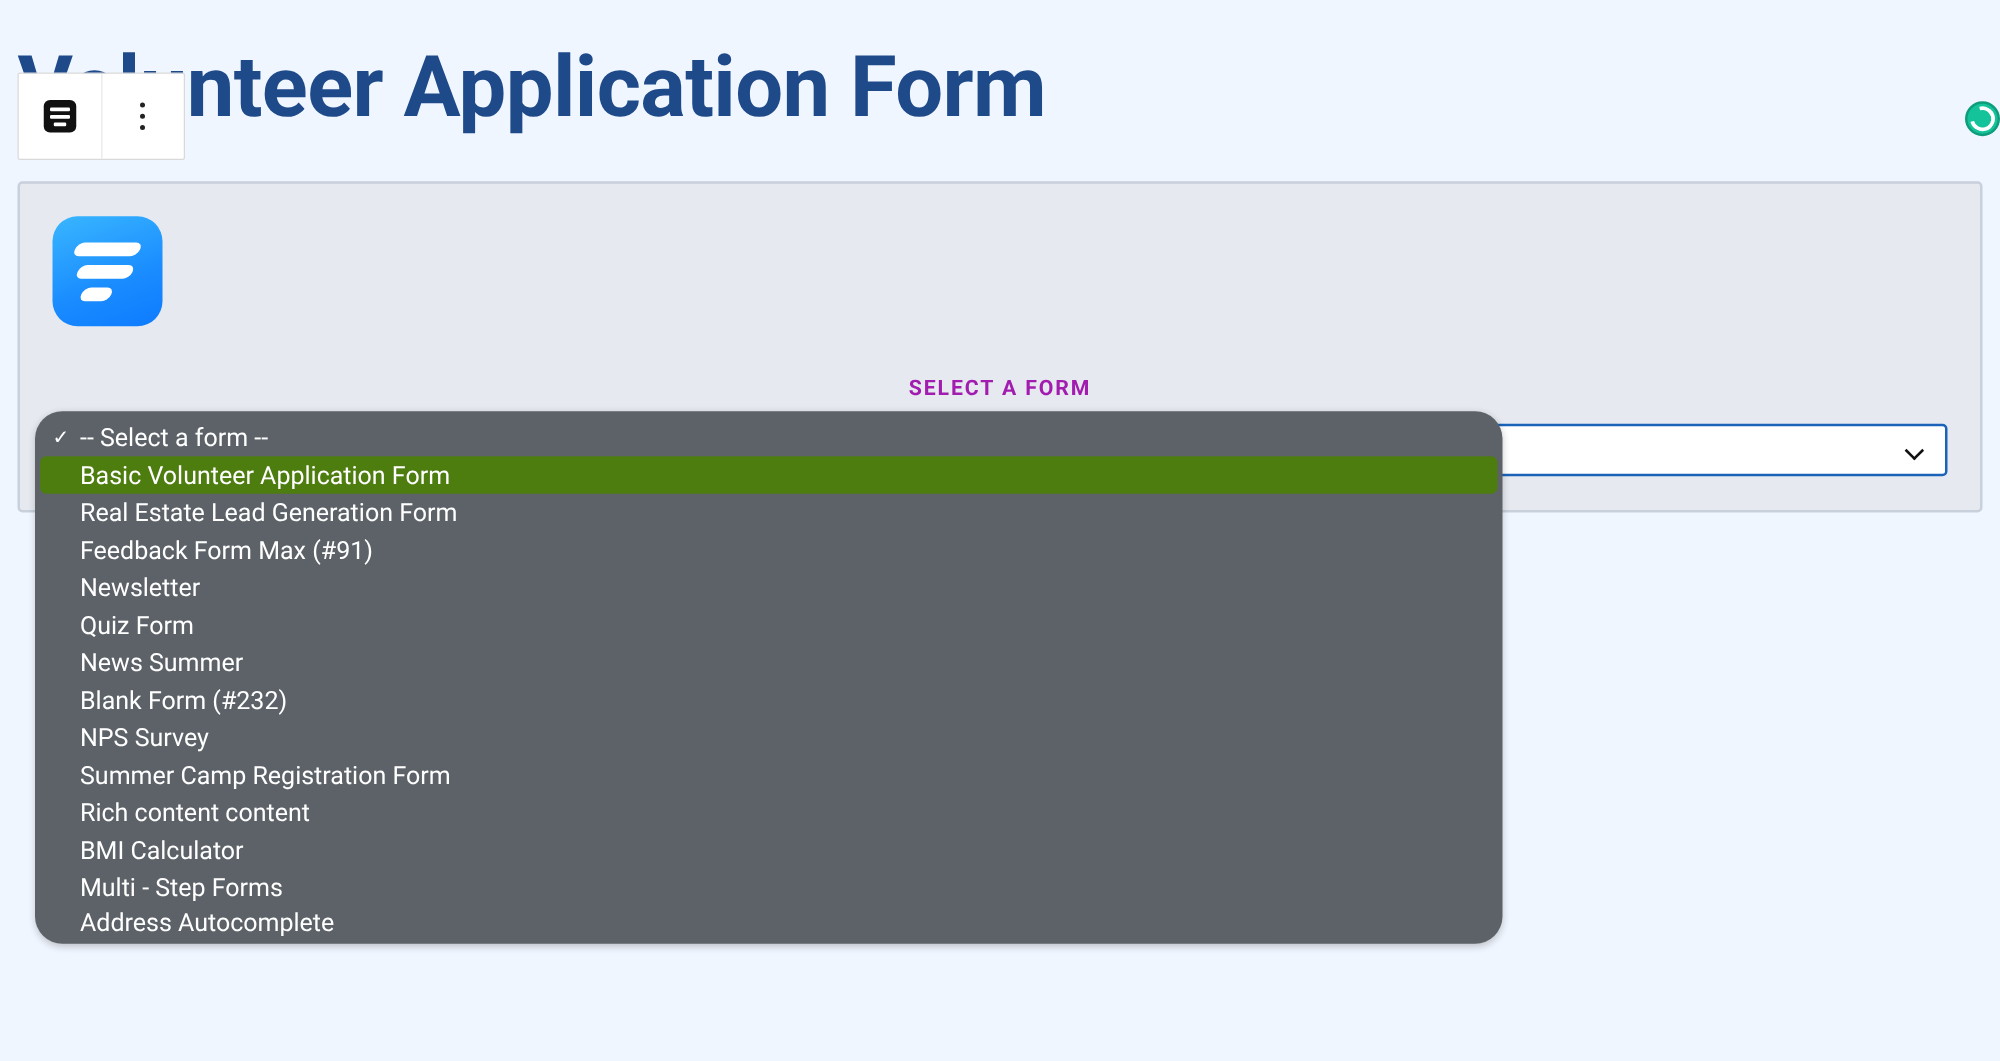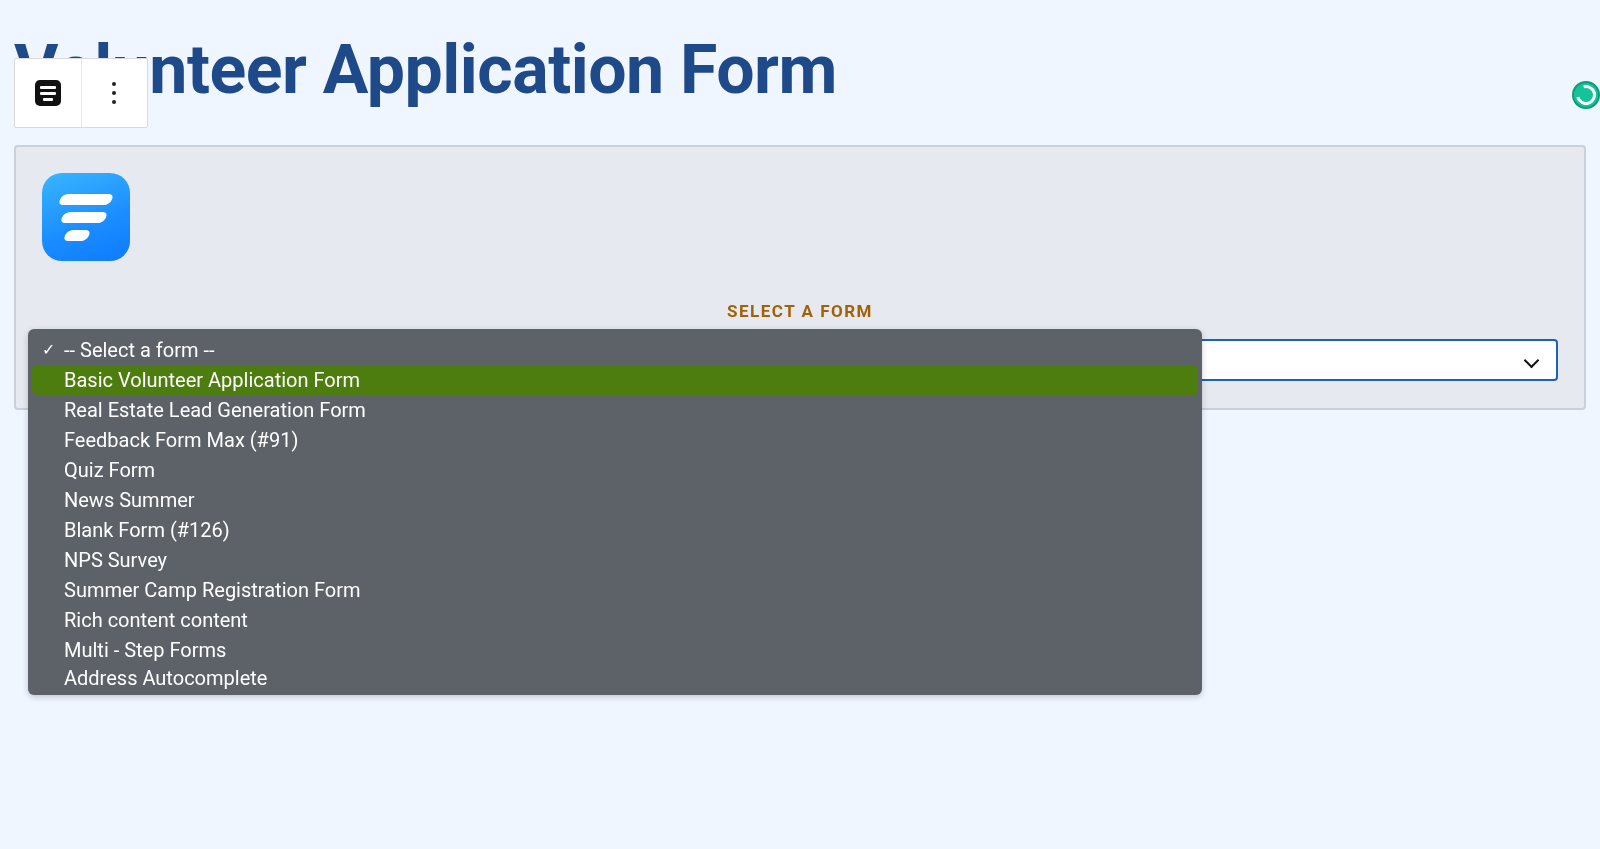--- a/index.html
+++ b/index.html
@@ -98,21 +98,21 @@
   .brand-logo .s { background: #fff; height: 11px; border-radius: 7px; }
   .brand-logo .s1 { width: 52px; transform: skewX(-25deg); }
   .brand-logo .s2 { width: 44px; transform: skewX(-25deg); margin-left: -4px; }
   .brand-logo .s3 { width: 24px; transform: skewX(-25deg); margin-left: -18px; }
 
   .select-label {
     text-align: center;
     font-size: 17px;
     letter-spacing: 1.5px;
     font-weight: 700;
-    color: #a16207;
+    color: #a21caf;
     margin-top: 40px;
   }
 
   .select-box {
     margin-top: 18px;
     width: 100%;
     height: 42px;
     background: #ffffff;
     border: 2px solid #1a63b8;
     border-radius: 4px;
@@ -137,21 +137,21 @@
     transform: rotate(45deg);
   }
 
   
   .dropdown-list {
     position: absolute;
     left: 28px;
     top: 329px;
     width: 1174px;
     background: #5c6268;
-    border-radius: 6px;
+    border-radius: 22px;
     padding: 6px 4px 4px 4px;
     z-index: 20;
     box-shadow: 0 2px 6px rgba(0,0,0,0.2);
   }
   .dropdown-list .item {
     height: 30px;
     padding: 0 10px 0 32px;
     color: #fff;
     font-size: 20px;
     line-height: 30px;
@@ -236,23 +236,25 @@
   <div class="select-box">
     <span class="chevron-down"></span>
   </div>
 </div>
 
 <div class="dropdown-list" id="dropdown-list">
     <div class="item selected">-- Select a form --</div>
     <div class="item highlight">Basic Volunteer Application Form</div>
     <div class="item">Real Estate Lead Generation Form</div>
     <div class="item">Feedback Form Max (#91)</div>
+    <div class="item">Newsletter</div>
     <div class="item">Quiz Form</div>
     <div class="item">News Summer</div>
-    <div class="item">Blank Form (#126)</div>
+    <div class="item">Blank Form (#232)</div>
     <div class="item">NPS Survey</div>
     <div class="item">Summer Camp Registration Form</div>
     <div class="item">Rich content content</div>
+    <div class="item">BMI Calculator</div>
     <div class="item">Multi - Step Forms</div>
     <div class="item">Address Autocomplete</div>
   </div>
 
 <div class="grammarly-badge"></div>
 
 </body></html>

